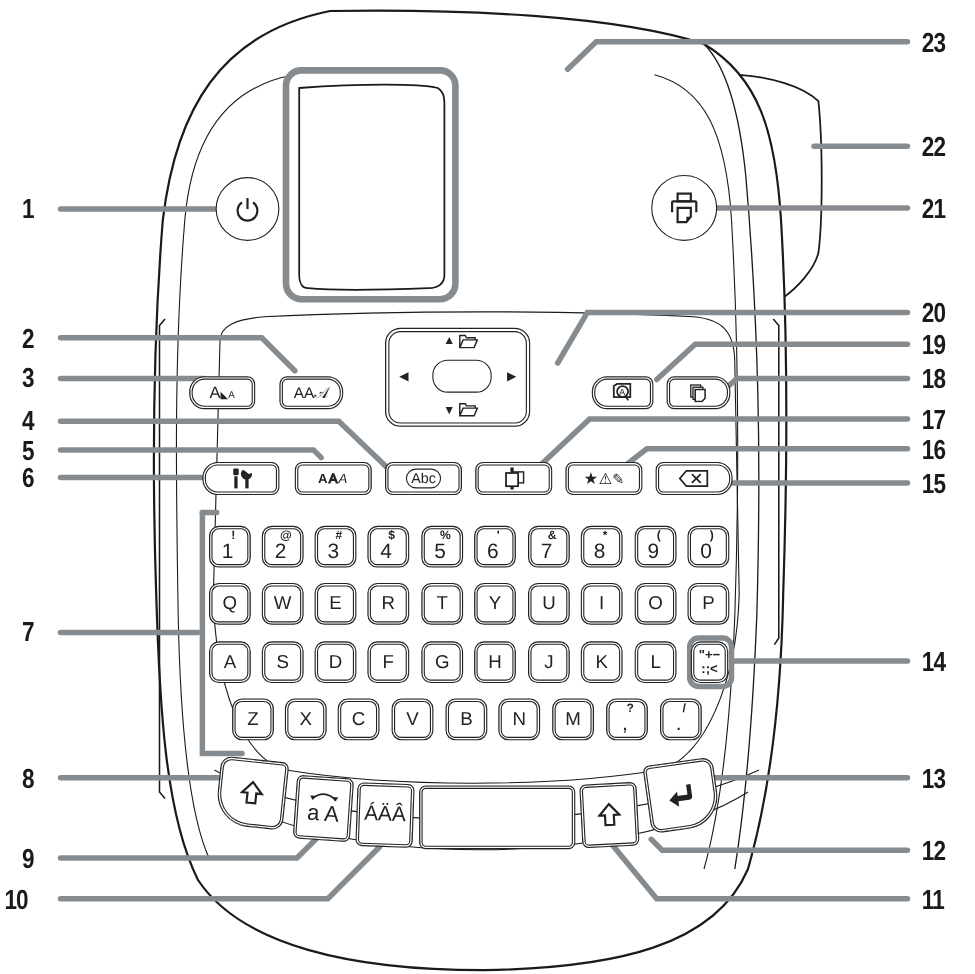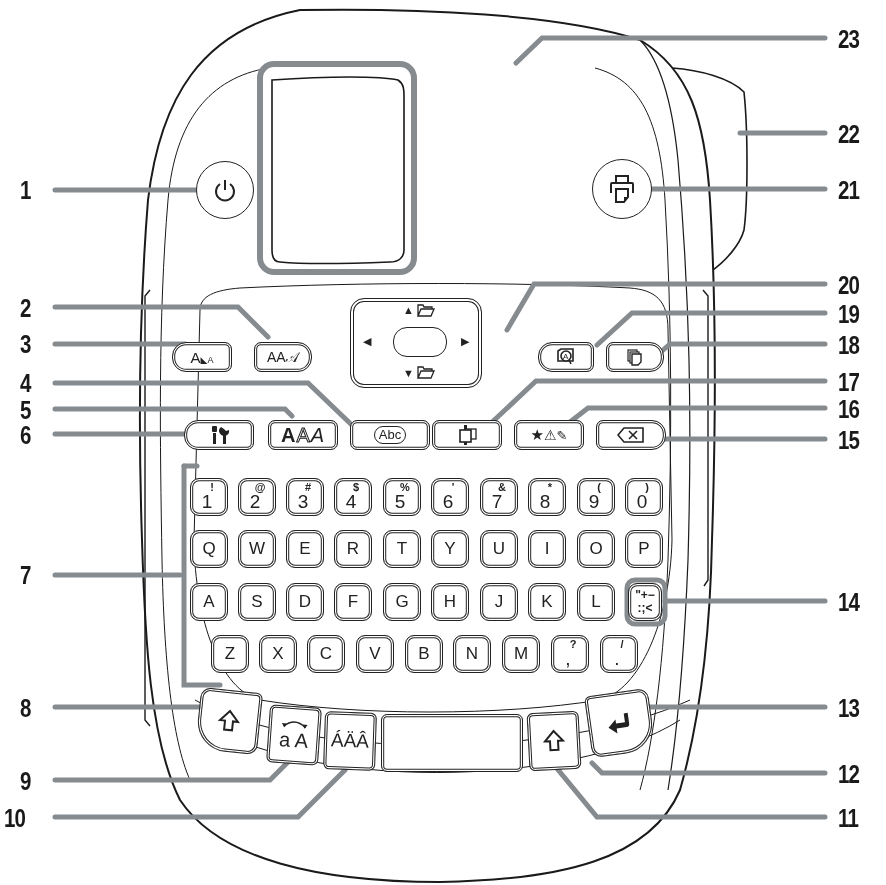--- a/index.html
+++ b/index.html
@@ -167,23 +167,23 @@
 
   <div class="key fk pillL" style="left:184px;top:420px;width:70px">
     <svg width="22" height="20" viewBox="0 0 22 20">
       <rect x="5" y="8" width="3" height="11" fill="#222"></rect>
       <rect x="4" y="1" width="5" height="6" rx="1" fill="#222"></rect>
       <path d="M13 2 A5 5 0 1 0 21 5 L18 6 L16 4 Z" fill="#222"></path>
       <rect x="15" y="9" width="3" height="10" fill="#222"></rect>
     </svg>
   </div>
   <div class="key fk" style="left:268px;top:420px;width:70px">
-    <span class="glyph" style="font-size:20px;letter-spacing:1px"><b>A</b><span style="color:#fff;-webkit-text-stroke:1px #222">A</span><i>A</i></span>
-  </div>
-  <div class="key fk" style="left:350px;top:420px;width:80px">
+    <span class="glyph" style="font-size:12px;letter-spacing:1px"><b>A</b><span style="color:#fff;-webkit-text-stroke:1px #222">A</span><i>A</i></span>
+  </div>
+  <div class="key fk" style="left:350px;top:420px;width:70px">
     <span class="glyph" style="border:1.6px solid #222;border-radius:9px;padding:0 4px;font-size:13px;line-height:16px">Abc</span>
   </div>
   <div class="key fk" style="left:432px;top:420px;width:70px">
     <svg width="22" height="22" viewBox="0 0 22 22">
       <rect x="9" y="5" width="11" height="10" fill="#fff" stroke="#222" stroke-width="1.3"></rect>
       <rect x="4" y="6" width="11" height="12" fill="#fff" stroke="#222" stroke-width="1.6"></rect>
       <rect x="8" y="1" width="3" height="4" fill="#222"></rect>
       <rect x="8" y="18" width="3" height="3" fill="#222"></rect>
     </svg>
   </div>

